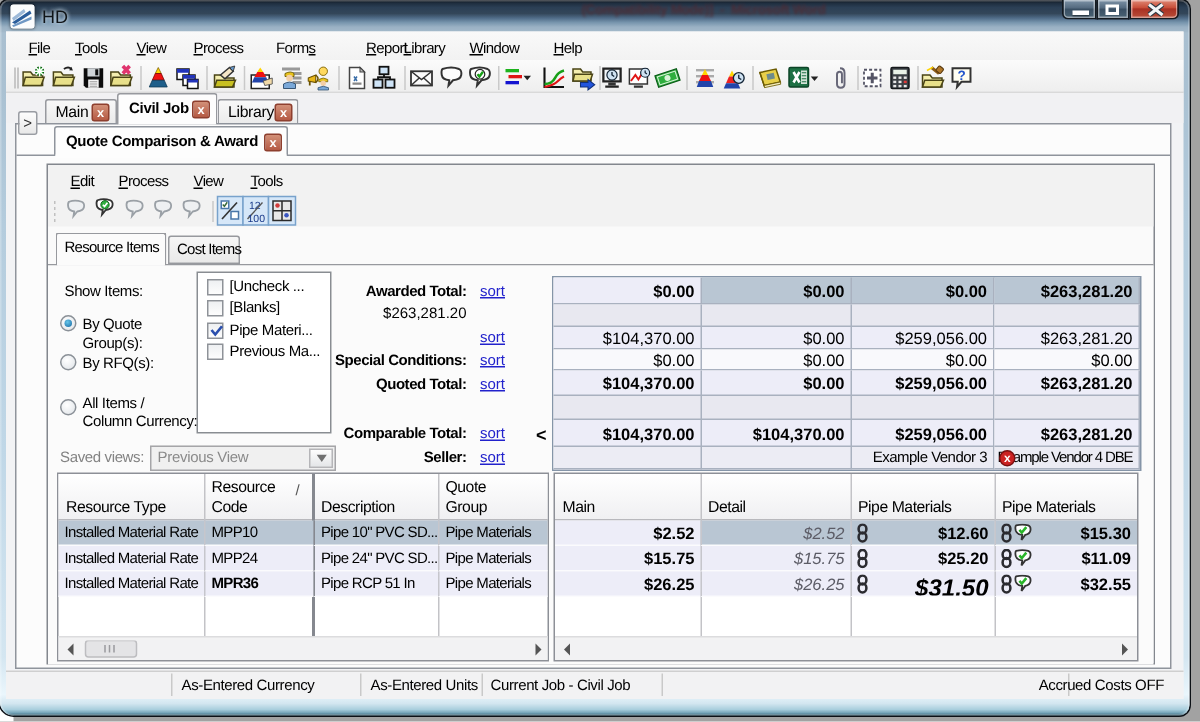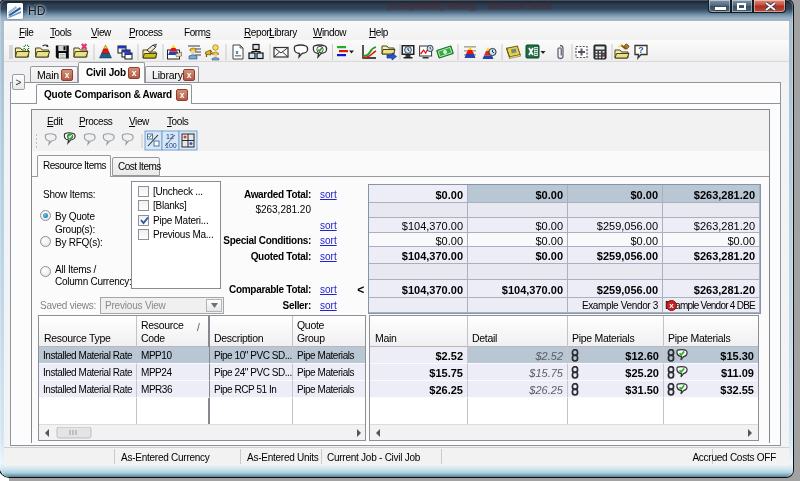--- a/index.html
+++ b/index.html
@@ -479,21 +479,21 @@
     <div class="abs" style="left:297px;top:319px;width:65px;font-size:10.5px;letter-spacing:-0.3px;line-height:13px;">Quote<br>Group</div>
     <div class="cell" style="left:39px;top:347px;width:97px;height:17px;background:#b9c6d3;border-bottom:1px solid #fbfbfd;padding-top:3px;"><span style="padding-left:4px;letter-spacing:-0.45px;">Installed Material Rate</span></div>
     <div class="cell" style="left:136px;top:347px;border-left:1px solid #c6c6cc;width:73px;height:17px;background:#b9c6d3;border-bottom:1px solid #fbfbfd;padding-top:3px;"><span style="padding-left:4px;letter-spacing:-0.45px;">MPP10</span></div>
     <div class="cell" style="left:209px;top:347px;border-left:1px solid #85888f;width:83px;height:17px;background:#b9c6d3;border-bottom:1px solid #fbfbfd;padding-top:3px;"><span style="padding-left:4px;letter-spacing:-0.45px;">Pipe 10" PVC SD...</span></div>
     <div class="cell" style="left:292px;top:347px;border-left:1px solid #c6c6cc;width:73px;height:17px;background:#b9c6d3;border-bottom:1px solid #fbfbfd;padding-top:3px;"><span style="padding-left:4px;letter-spacing:-0.45px;">Pipe Materials</span></div>
     <div class="cell" style="left:39px;top:364px;width:97px;height:17px;background:#ededf8;border-bottom:1px solid #fbfbfd;padding-top:3px;"><span style="padding-left:4px;letter-spacing:-0.45px;">Installed Material Rate</span></div>
     <div class="cell" style="left:136px;top:364px;border-left:1px solid #c6c6cc;width:73px;height:17px;background:#ededf8;border-bottom:1px solid #fbfbfd;padding-top:3px;"><span style="padding-left:4px;letter-spacing:-0.45px;">MPP24</span></div>
     <div class="cell" style="left:209px;top:364px;border-left:1px solid #85888f;width:83px;height:17px;background:#ededf8;border-bottom:1px solid #fbfbfd;padding-top:3px;"><span style="padding-left:4px;letter-spacing:-0.45px;">Pipe 24" PVC SD...</span></div>
     <div class="cell" style="left:292px;top:364px;border-left:1px solid #c6c6cc;width:73px;height:17px;background:#ededf8;border-bottom:1px solid #fbfbfd;padding-top:3px;"><span style="padding-left:4px;letter-spacing:-0.45px;">Pipe Materials</span></div>
     <div class="cell" style="left:39px;top:381px;width:97px;height:17px;background:#ededf8;border-bottom:1px solid #fbfbfd;padding-top:3px;"><span style="padding-left:4px;letter-spacing:-0.45px;">Installed Material Rate</span></div>
-    <div class="cell" style="left:136px;top:381px;border-left:1px solid #c6c6cc;width:73px;height:17px;background:#ededf8;border-bottom:1px solid #fbfbfd;padding-top:3px;"><span style="padding-left:4px;letter-spacing:-0.45px;">MPR36</span></div>
+    <div class="cell" style="left:136px;top:381px;border-left:1px solid #c6c6cc;width:73px;height:17px;background:#ededf8;border-bottom:1px solid #fbfbfd;padding-top:3px;"><span style="padding-left:4px;letter-spacing:-0.45px;font-weight:bold;">MPR36</span></div>
     <div class="cell" style="left:209px;top:381px;border-left:1px solid #85888f;width:83px;height:17px;background:#ededf8;border-bottom:1px solid #fbfbfd;padding-top:3px;"><span style="padding-left:4px;letter-spacing:-0.45px;">Pipe RCP 51 In</span></div>
     <div class="cell" style="left:292px;top:381px;border-left:1px solid #c6c6cc;width:73px;height:17px;background:#ededf8;border-bottom:1px solid #fbfbfd;padding-top:3px;"><span style="padding-left:4px;letter-spacing:-0.45px;">Pipe Materials</span></div>
     <div class="abs" style="left:39px;top:424px;width:326px;height:16px;background:#f2f2f3;border-top:1px solid #dcdcde;"></div>
     <div class="abs" style="left:197px;top:322px;color:#555;font-size:10px;">/</div>
     <svg style="left:41px;top:427px;" width="324" height="12" viewBox="0 0 324 12">
         <path d="M8 2 L4 6 L8 10 Z" fill="#555"></path>
         <rect x="16" y="0" width="34" height="11" rx="2" fill="#e4e4e6" stroke="#bdbdc0"></rect>
         <g stroke="#9a9a9e">
           <line x1="29" y1="3" x2="29" y2="8"></line>
           <line x1="32" y1="3" x2="32" y2="8"></line>
@@ -560,21 +560,21 @@
         <span style="position:absolute;right:4px;font-weight:bold;font-size:11px;">$26.25</span>
       </div>
     <div class="cell" style="left:467px;top:381px;border-left:1px solid #c6c6cc;width:100px;height:17px;background:#ededf8;border-bottom:1px solid #fbfbfd;padding-top:3px;">
         <span style="position:absolute;right:4px;font-style:italic;color:#5c5c66;font-size:11px;">$26.25</span>
       </div>
     <div class="cell" style="left:567px;top:381px;border-left:1px solid #c6c6cc;width:96px;height:17px;background:#ededf8;border-bottom:1px solid #fbfbfd;padding-top:3px;">
         <span style="position:absolute;left:3px;top:2px;"><svg width="8" height="13" viewBox="0 0 8 13" style="position:static;vertical-align:-3px;">
             <ellipse cx="4" cy="3.6" rx="2.6" ry="3" fill="none" stroke="#2b2b30" stroke-width="1.7"></ellipse>
             <ellipse cx="4" cy="9" rx="2.6" ry="3" fill="none" stroke="#2b2b30" stroke-width="1.7"></ellipse>
           </svg></span>
-        <span style="position:absolute;right:4px;font-weight:bold;font-size:11px;">$31.50</span>
+        <span style="position:absolute;right:4px;font-weight:bold;font-size:16px;font-style:italic;">$31.50</span>
       </div>
     <div class="cell" style="left:663px;top:381px;border-left:1px solid #c6c6cc;width:95px;height:17px;background:#ededf8;border-bottom:1px solid #fbfbfd;padding-top:3px;">
         <span style="position:absolute;left:3px;top:2px;"><svg width="8" height="13" viewBox="0 0 8 13" style="position:static;vertical-align:-3px;">
             <ellipse cx="4" cy="3.6" rx="2.6" ry="3" fill="none" stroke="#2b2b30" stroke-width="1.7"></ellipse>
             <ellipse cx="4" cy="9" rx="2.6" ry="3" fill="none" stroke="#2b2b30" stroke-width="1.7"></ellipse>
           </svg><svg width="13" height="13" viewBox="0 0 13 13" style="position:static;vertical-align:-3px;">
             <path d="M2.5 1.2 Q6.5 0.2 10.5 1.2 Q12.3 1.8 12 4.4 Q11.7 7 8.5 7.6 L6 11 L6.5 7.6 Q3 7.2 2.2 4.8 Q1.5 2 2.5 1.2 Z" fill="#fdfdfd" stroke="#333" stroke-width="1.2"></path>
             <path d="M4.6 4.2 L6.2 6 L9.2 2.4" fill="none" stroke="#28b428" stroke-width="1.7"></path>
           </svg></span>
         <span style="position:absolute;right:4px;font-weight:bold;font-size:11px;">$32.55</span>

